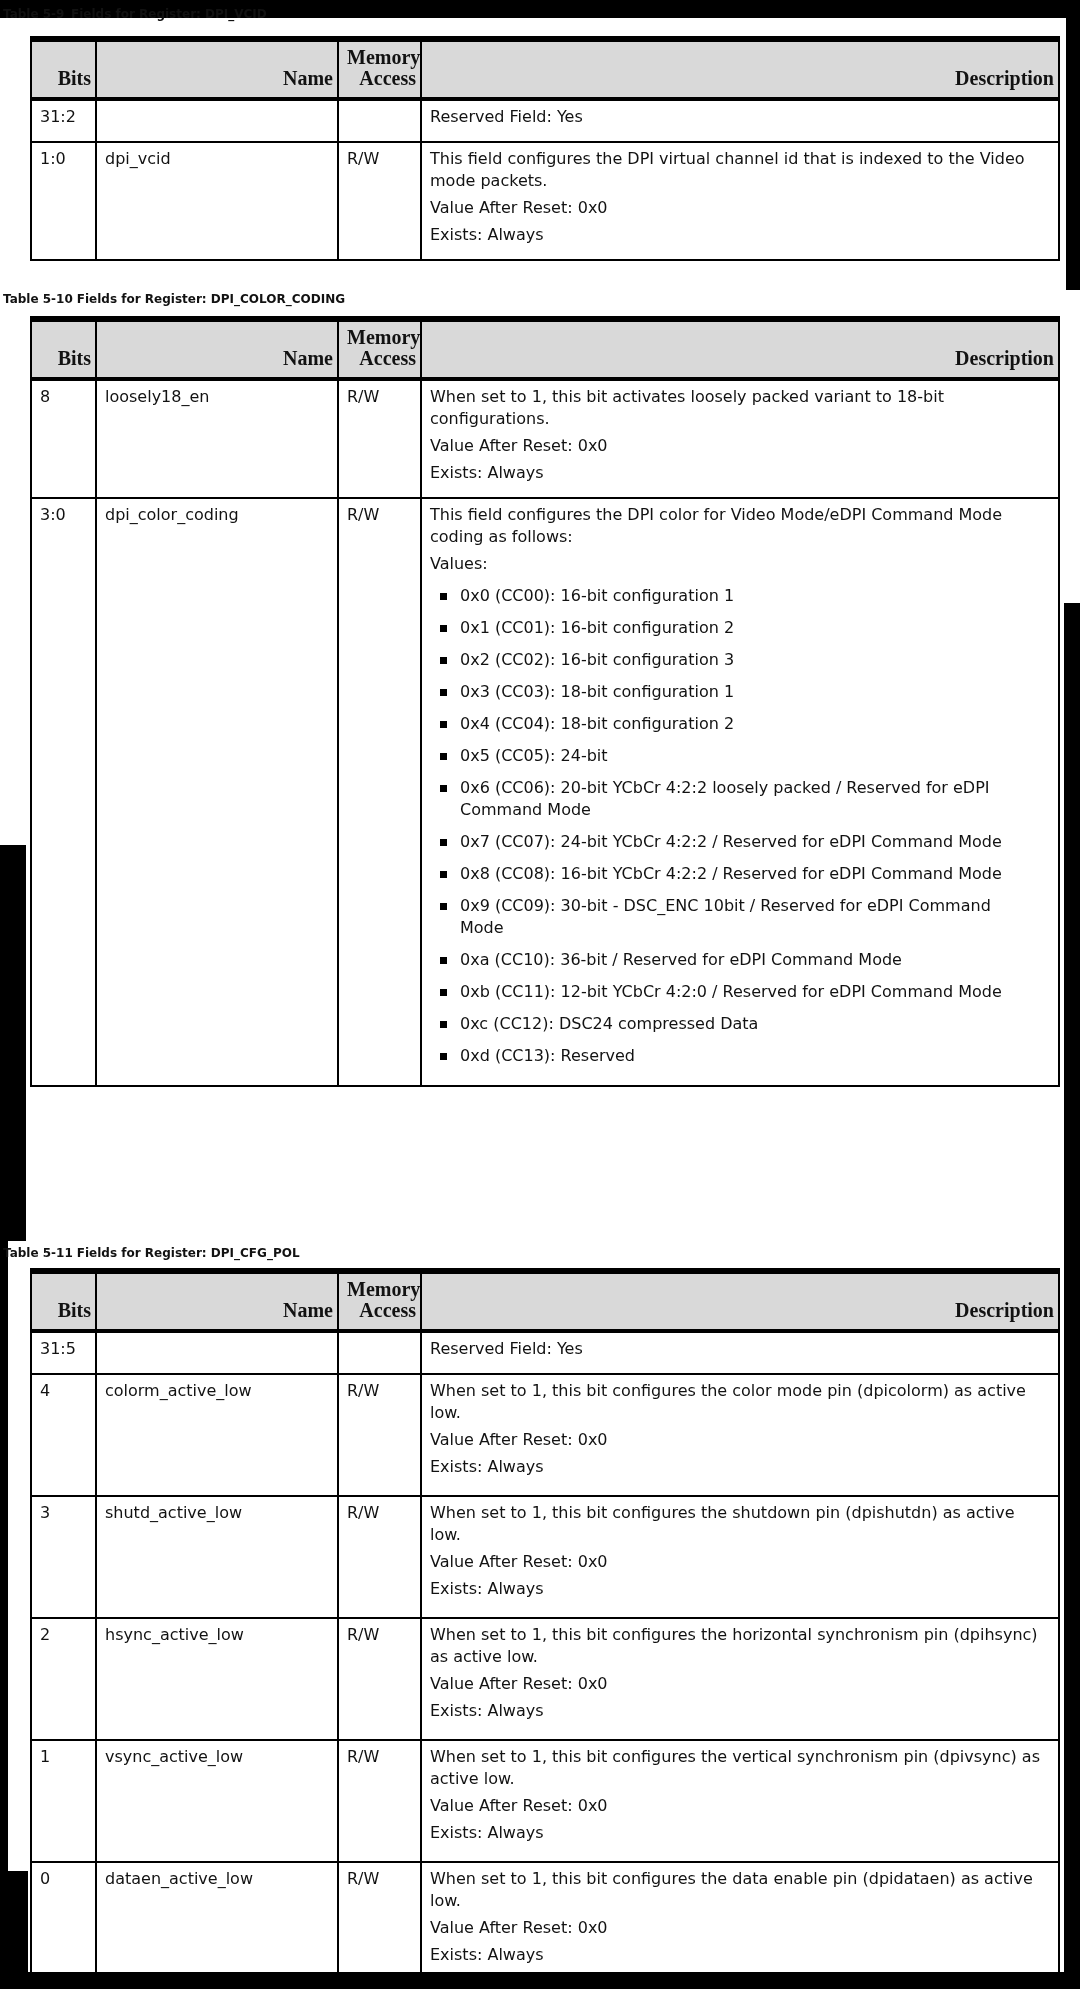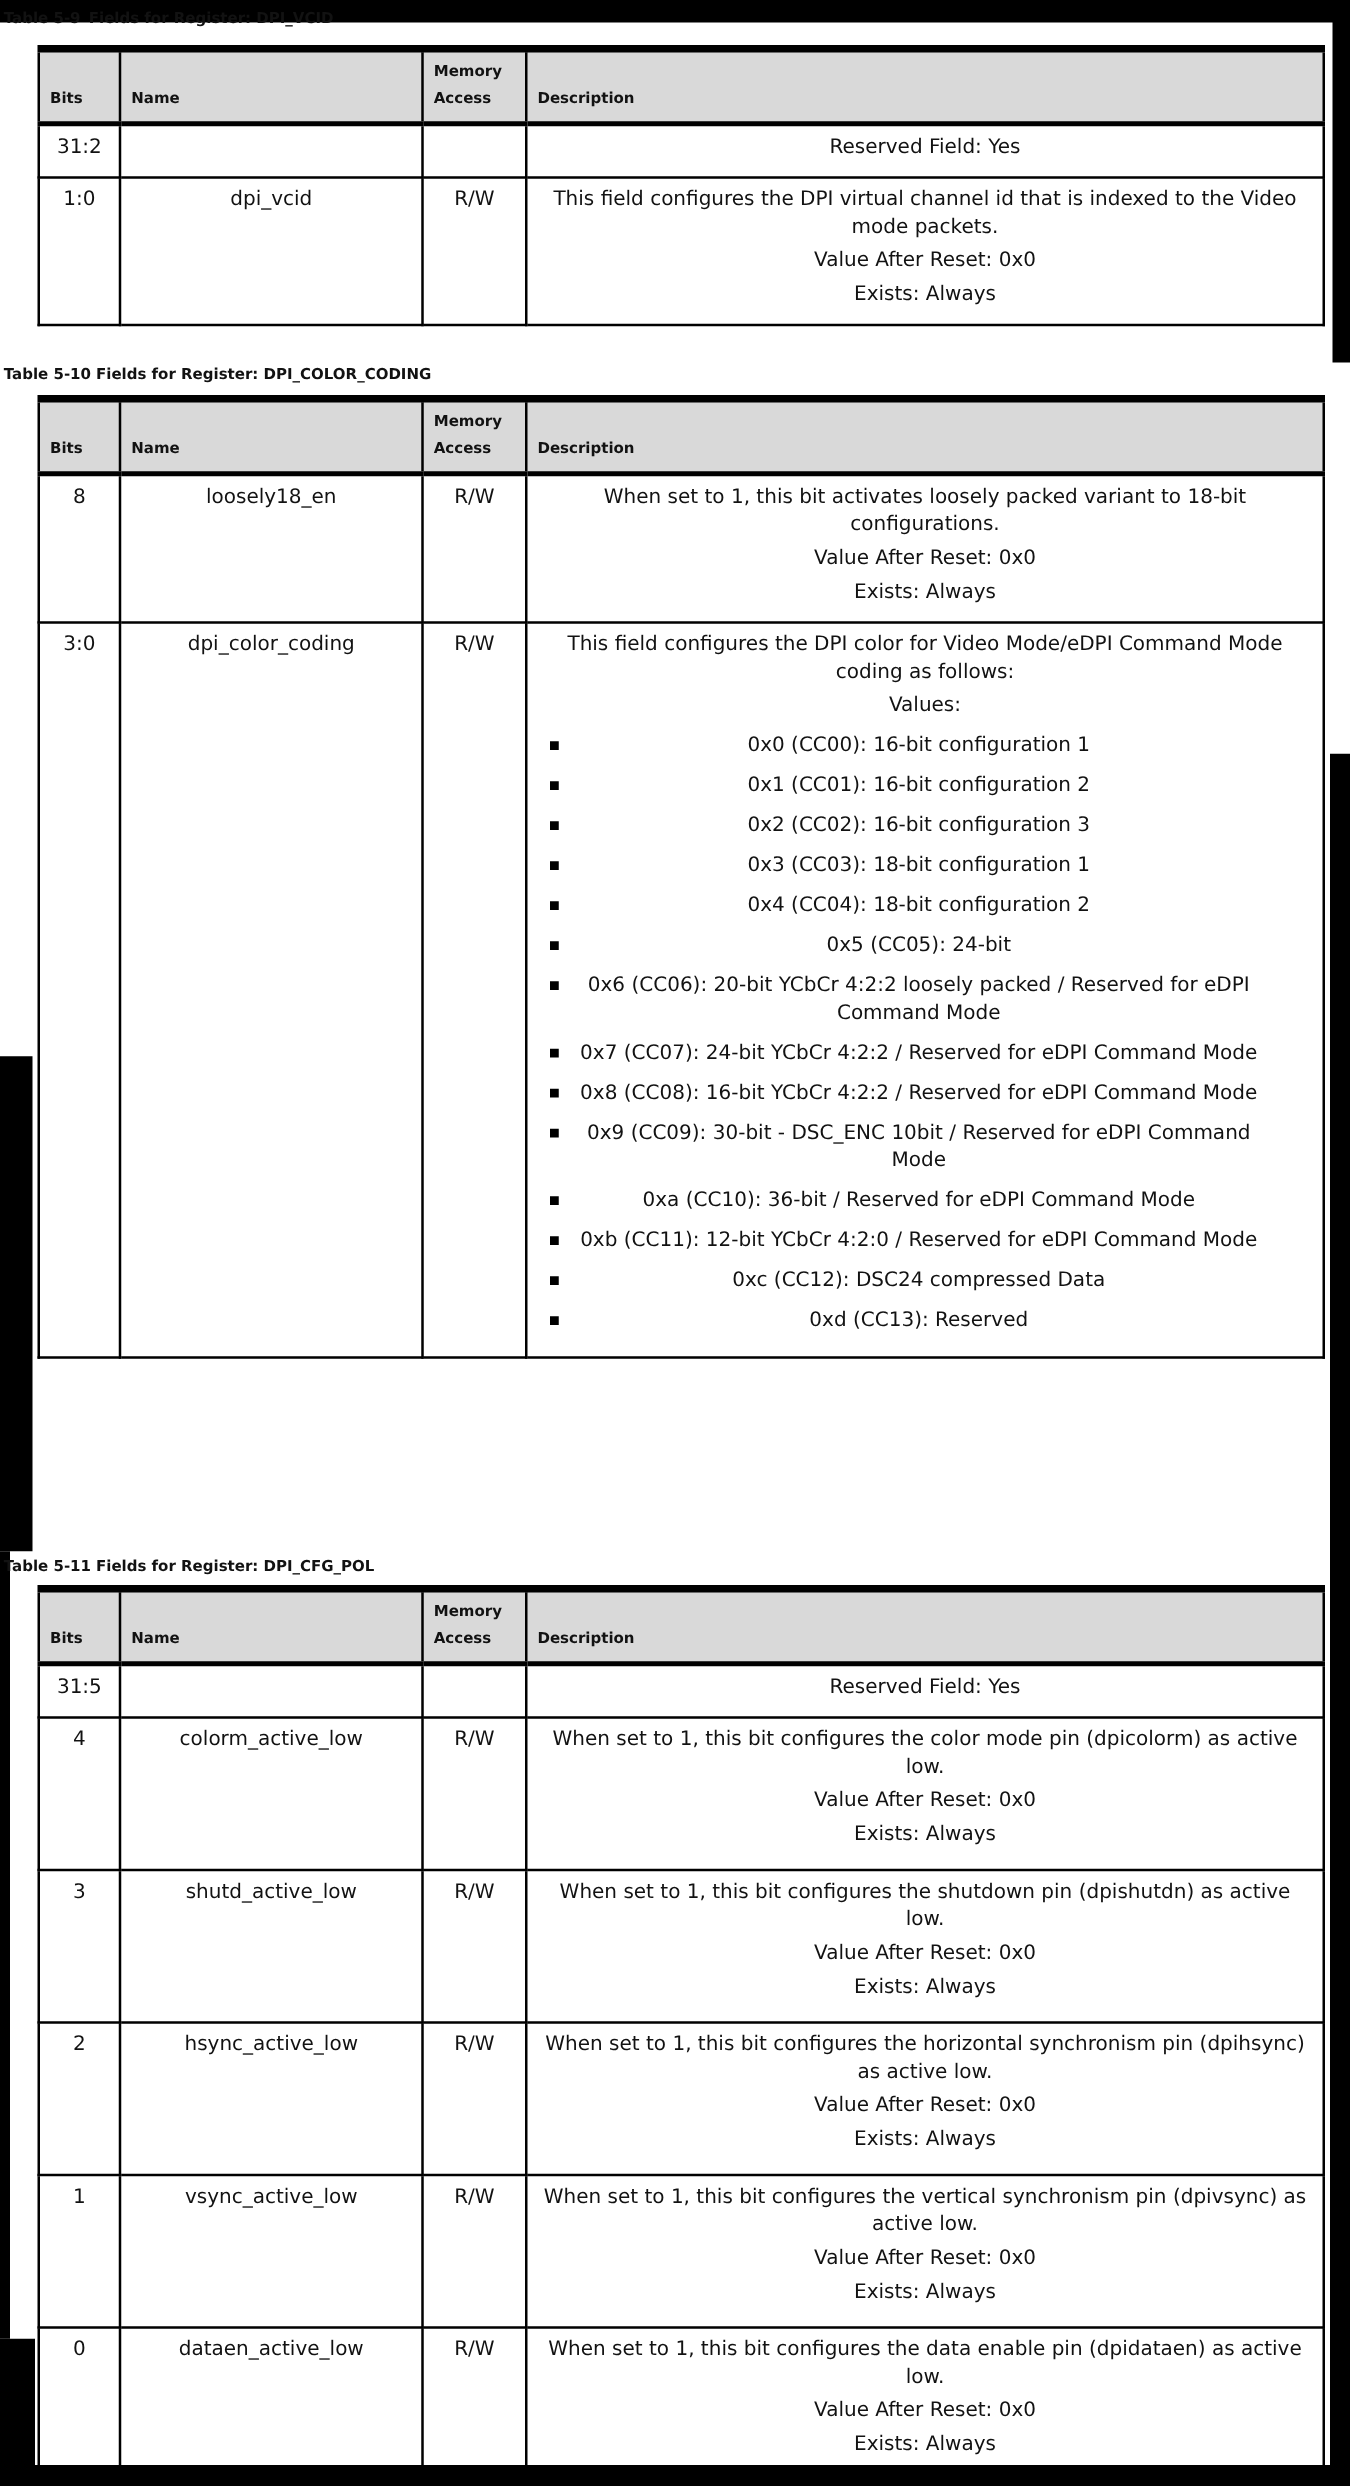--- a/index.html
+++ b/index.html
@@ -48,30 +48,30 @@
   }
   .s0 .reg-table{top:32px;}
   .s1 .reg-table{top:27px;}
   .s2 .reg-table{top:25px;}
 
   .reg-table{border:2px solid var(--border);border-top:6px solid var(--border);}
   .reg-table th{
     border:2px solid var(--border);
     border-bottom:4px solid var(--border);
     background:var(--header-bg);
-    text-align:left;vertical-align:bottom;
-    font-size:12px;line-height:21px;
+    text-align:right;vertical-align:bottom;
+    font-size:20px;line-height:21px;
     padding:5px 4px 8px 8px;
     height:48px;
+    font-family:Liberation Serif, serif;
   }
   .reg-table td{
     border:2px solid var(--border);
     vertical-align:top;
     padding:5px 8px 8px 8px;
-    text-align:center;
   }
   .col-bits{width:65px;}
   .col-name{width:242px;}
   .col-access{width:83px;}
 
   
   .s0 tbody tr:nth-child(2) td{height:100px;}
   .s1 tbody tr:nth-child(4) td{height:655px;border-top-width:4px;}
   .s2 tbody tr:nth-child(n+2) td{height:122px;}
 

